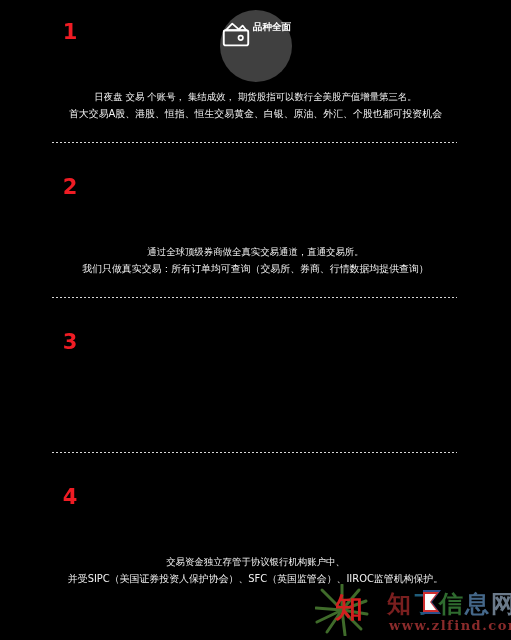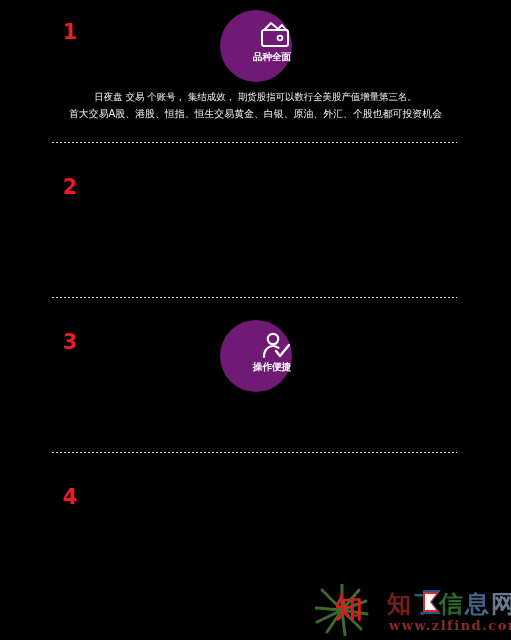--- a/index.html
+++ b/index.html
@@ -41,24 +41,24 @@
   }
 
   .badge {
     position: absolute;
     left: 50%;
     top: 10px;
     transform: translateX(-50%);
     width: 72px;
     height: 72px;
     border-radius: 50%;
-    background: #701a75;
+    background: #404040;
     display: flex;
-    flex-direction: column;
-    align-items: flex-end;
+    flex-direction: row;
+    align-items: flex-start;
     justify-content: flex-start;
     padding-top: 10px;
   }
 
   .badge-icon {
     width: 34px;
     height: 30px;
     display: block;
   }
   .badge-icon svg { display: block; width: 100%; height: 100%; }
@@ -194,46 +194,44 @@
       <div class="line wide">首大交易A股、港股、恒指、恒生交易黄金、白银、原油、外汇、个股也都可投资机会</div>
     </div>
 
     <div class="divider"></div>
   </div>
 
   <div class="feature">
     <div class="step-number">2</div>
 
 
+    <div class="lines">
+      <div class="line">通过全球顶级券商做全真实交易通道，直通交易所。</div>
+      <div class="line wide">我们只做真实交易：所有订单均可查询（交易所、券商、行情数据均提供查询）</div>
+    </div>
 
     <div class="divider"></div>
   </div>
 
   <div class="feature">
     <div class="step-number">3</div>
 
-    <div class="badge">
-      <span class="badge-icon">
-        <svg viewBox="0 0 34 30">
-          <circle cx="15" cy="9" r="5.2" fill="none" stroke="#fff" stroke-width="2.2"></circle>
-          <path d="M6 27 C6 19 11 16 15 16 C17 16 19 16.6 20.5 17.8" fill="none" stroke="#fff" stroke-width="2.2" stroke-linecap="round"></path>
-          <path d="M18 21 L22 26 L31 15" fill="none" stroke="#fff" stroke-width="2.4" stroke-linecap="round" stroke-linejoin="round"></path>
-        </svg>
-      </span>
-      <span class="badge-label">操作便捷</span>
-    </div>
 
 
     <div class="divider"></div>
   </div>
 
   <div class="feature">
     <div class="step-number">4</div>
 
 
+    <div class="lines">
+      <div class="line">交易资金独立存管于协议银行机构账户中、</div>
+      <div class="line wide">并受SIPC（美国证券投资人保护协会）、SFC（英国监管会）、IIROC监管机构保护。</div>
+    </div>
   </div>
 
   <div class="watermark">
     <div class="wm-burst">
       <svg viewBox="0 0 54 52">
         <g stroke="#3f6b2a" stroke-width="3" stroke-linecap="round">
           <path d="M27 26 L27 1"></path>
           <path d="M27 26 L44 6"></path>
           <path d="M27 26 L51 17"></path>
           <path d="M27 26 L52 30"></path>

